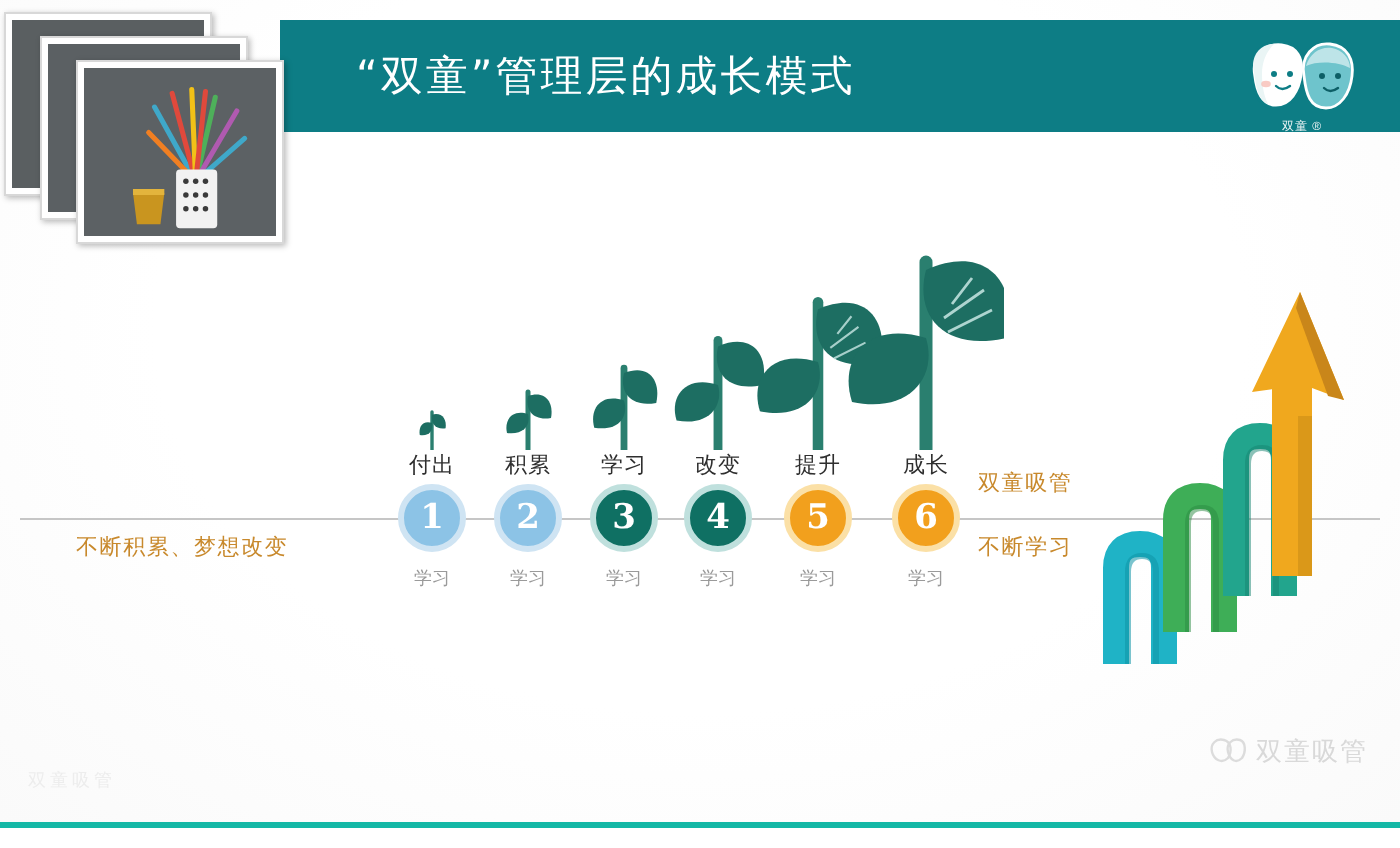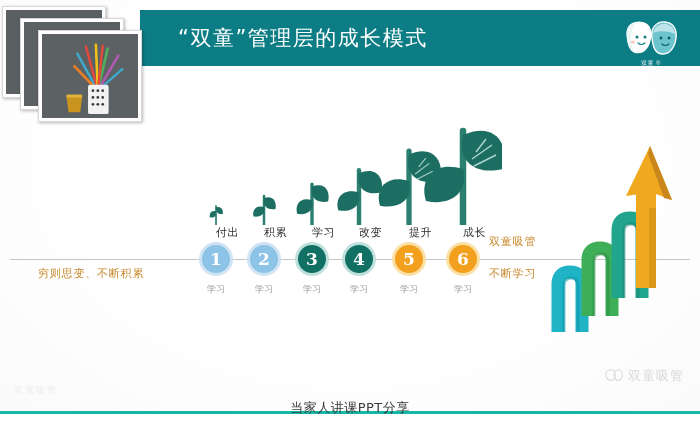--- a/index.html
+++ b/index.html
@@ -96,21 +96,20 @@
   }
   .plant { height: 62px; position: relative; }
   .plant svg { position: absolute; left: 50%; bottom: 0; transform: translateX(-50%); }
 
   .stage-label {
     font-size: 11px;
     color: #2f2f2f;
     letter-spacing: .5px;
     font-family: Liberation Serif, serif;
     white-space: nowrap;
-    text-align: right;
   }
   .circle-slot { height: 40px; position: relative; }
   .circle {
     position: absolute;
     left: 50%; top: 2px;
     transform: translateX(-50%);
     width: 34px; height: 34px;
     border-radius: 50%;
     display: flex;
     align-items: center;
@@ -402,21 +401,21 @@
             </g>
           </svg>
         </div>
         <div class="stage-label">成长</div>
         <div class="circle-slot">
           <div class="circle orange">6</div>
         </div>
         <div class="sub-label">学习</div>
       </div>
 
-      <div class="side-block" id="left-bottom">穷则思变、不断积累</div>
+      <div class="side-block" id="left-bottom">不断积累、梦想改变</div>
       <div class="side-block" id="right-top">双童吸管</div>
       <div class="side-block" id="right-bottom">不断学习</div>
 
       <div id="growth-arrow">
         <svg width="136" height="195" viewBox="0 0 136 195">
 
           <g stroke-linejoin="round">
 
             <path d="M10 194 L10 146 Q10 134 22 134 Q34 134 34 146 L34 194" fill="none" stroke="#1fb3c6" stroke-width="13"></path>
             <path d="M16 194 L16 148 Q16 140 23 140 Q30 140 30 148 L30 194" fill="none" stroke="#0f93a6" stroke-width="3" opacity=".55"></path>
@@ -439,17 +438,14 @@
     <div id="watermark-bl">双童吸管</div>
     <div id="watermark-br">
       <svg width="20" height="16" viewBox="0 0 20 16">
         <path d="M2 8 C1 4 4 1 8 2 C12 3 12 8 10 11 C7 14 3 12 2 8 Z" fill="none" stroke="#dcdcdc" stroke-width="1.2"></path>
         <path d="M10 8 C9 4 12 1 16 2 C19 3 19 8 17 11 C14 14 11 12 10 8 Z" fill="none" stroke="#dcdcdc" stroke-width="1.2"></path>
       </svg>
       <span>双童吸管</span>
     </div>
   </div>
 
-  <div id="caption">
-    <span>当家人讲课PPT分享</span>
-  </div>
 
 </div>
 
 </body></html>

